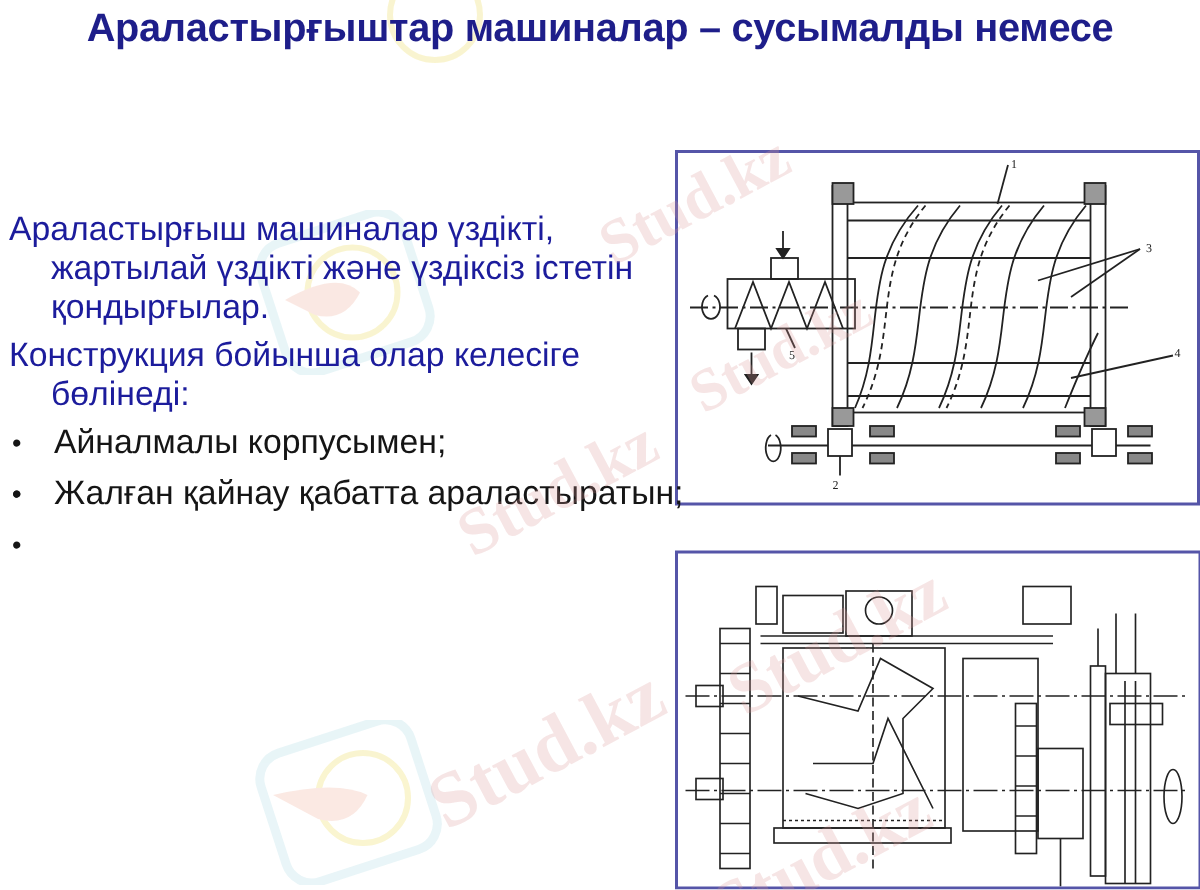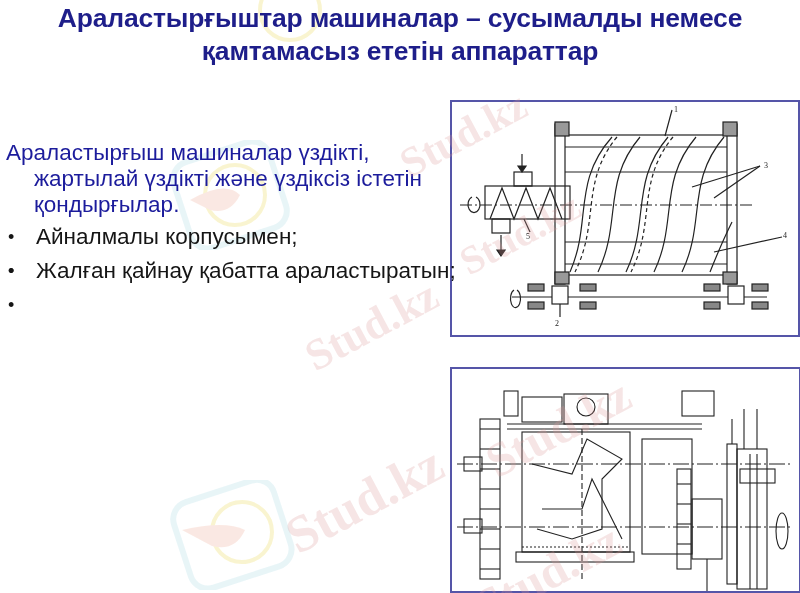--- a/index.html
+++ b/index.html
@@ -55,25 +55,25 @@
   </svg>
 </div>
 <div class="logo" style="left:240px;top:0px;">
   <svg width="100" height="60" viewBox="0 0 100 60">
     <circle cx="50" cy="10" r="30" fill="none" stroke="#f0e27a" stroke-width="4"></circle>
   </svg>
 </div>
 
 <div class="title">
   <div>Араластырғыштар машиналар – сусымалды немесе</div>
-  <div>қамтамасыз ететін аппараттар</div>
 </div>
 
 <div class="body-text">
   <p class="para">Араластырғыш машиналар үздікті, жартылай үздікті  және үздіксіз істетін қондырғылар.</p>
+  <p class="para">Конструкция бойынша олар келесіге бөлінеді:</p>
   <ul class="bullets">
     <li>
       <span class="dot">•</span>
       <span>Айналмалы корпусымен;</span>
     </li>
     <li>
       <span class="dot">•</span>
     </li>
     <li>
       <span class="dot">•</span>

